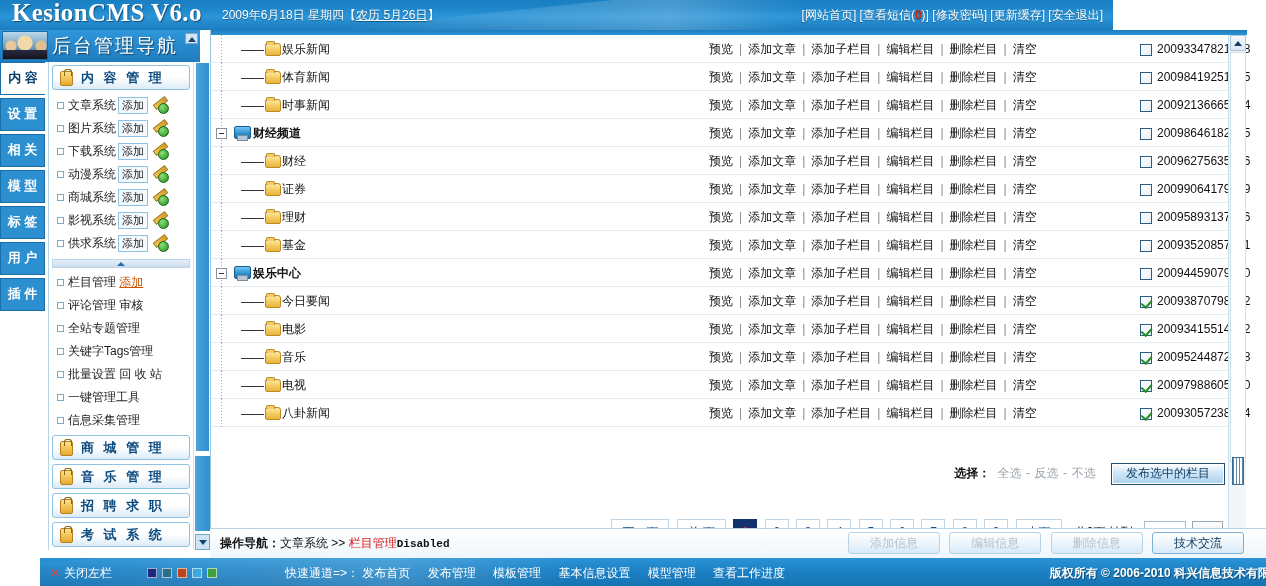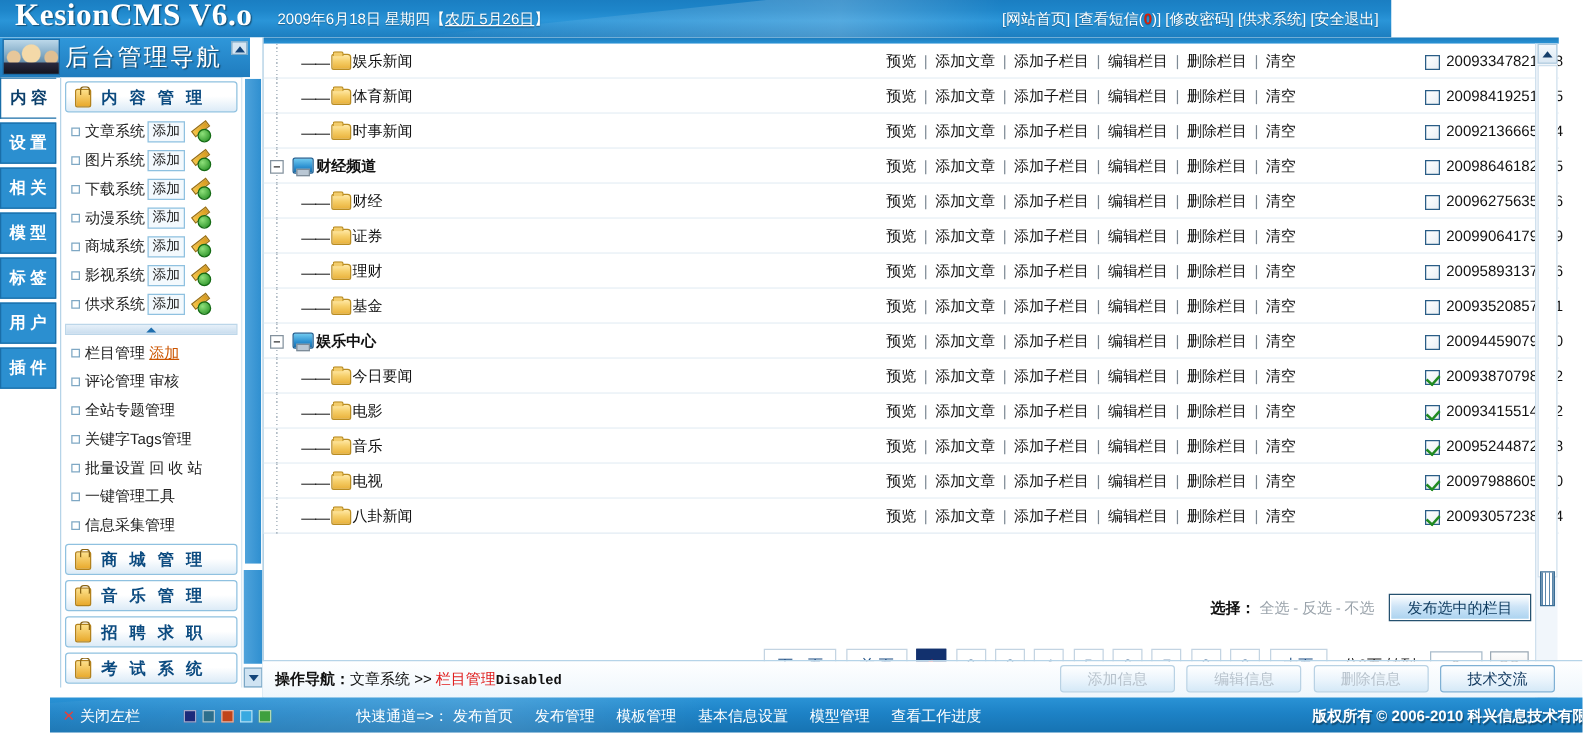--- a/index.html
+++ b/index.html
@@ -239,21 +239,21 @@
     border:1px solid #2a5d86; background:linear-gradient(135deg,#ffffff,#e9eff4);
     margin-right:5px; position:relative; cursor:pointer;
   }
   .chk.on:after{
     content:""; position:absolute; left:2px; top:1px; width:5px; height:8px;
     border:solid #1f8a1f; border-width:0 2px 2px 0; transform:rotate(42deg);
   }
 
   
   .selbar {
-    position:absolute; left:0; top:437px; width:1036px; height:38px;
+    position:absolute; left:0; top:425px; width:1036px; height:38px;font-family:Liberation Mono, monospace;
   }
   .selbar .wrap { position:absolute; right:22px; top:8px; white-space:nowrap; }
   .selbar b { font-size:12px; color:#111; }
   .selbar .gl { color:#9aa3ab; font-size:12px; cursor:pointer; text-decoration:none; }
   .selbar .dash { color:#9aa3ab; padding:0 3px; }
   .pub-btn {
     display:inline-block; margin-left:8px; height:22px; line-height:20px; padding:0 14px;
     border:1px solid #25516f; background:linear-gradient(180deg,#ffffff 0%,#cfe5f7 45%,#a9d2ef 100%);
     font-size:12px; color:#0d3a5e; cursor:pointer; box-shadow: inset 0 0 0 1px #ffffff;
   }
@@ -359,21 +359,21 @@
 
   <div class="header">
     <div class="brand">KesionCMS V6.o</div>
     <div class="hdr-date">
       <span>2009年6月18日  星期四【</span><u>农历 5月26日</u><span>】</span>
     </div>
     <div class="hdr-links">
       <a>[网站首页]</a>
       <a><span>[查看短信(</span><span class="msg-count">0</span><span>)]</span></a>
       <a>[修改密码]</a>
-      <a>[供求系统]</a>
+      <a>[更新缓存]</a>
       <a>[安全退出]</a>
     </div>
   </div>
 
   <div class="sidebar">
     <div class="nav-title">
       <div class="avatars"></div>
       <div class="nav-title-text">后台管理导航</div>
       <div class="scroll-up-sm"></div>
     </div>

